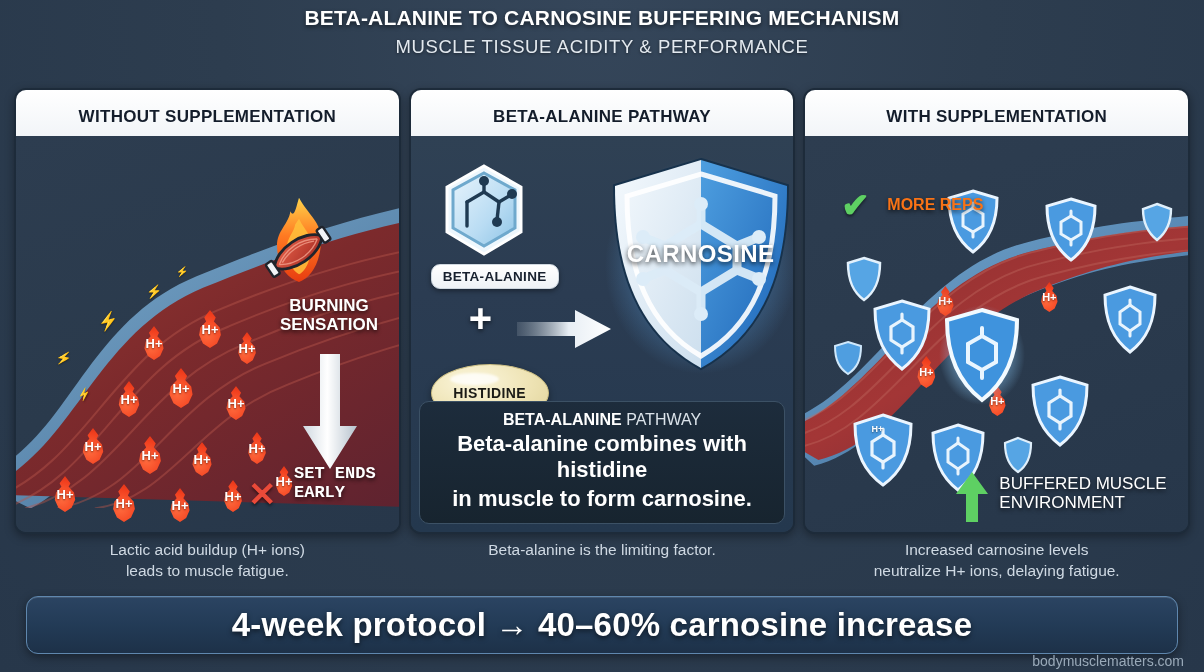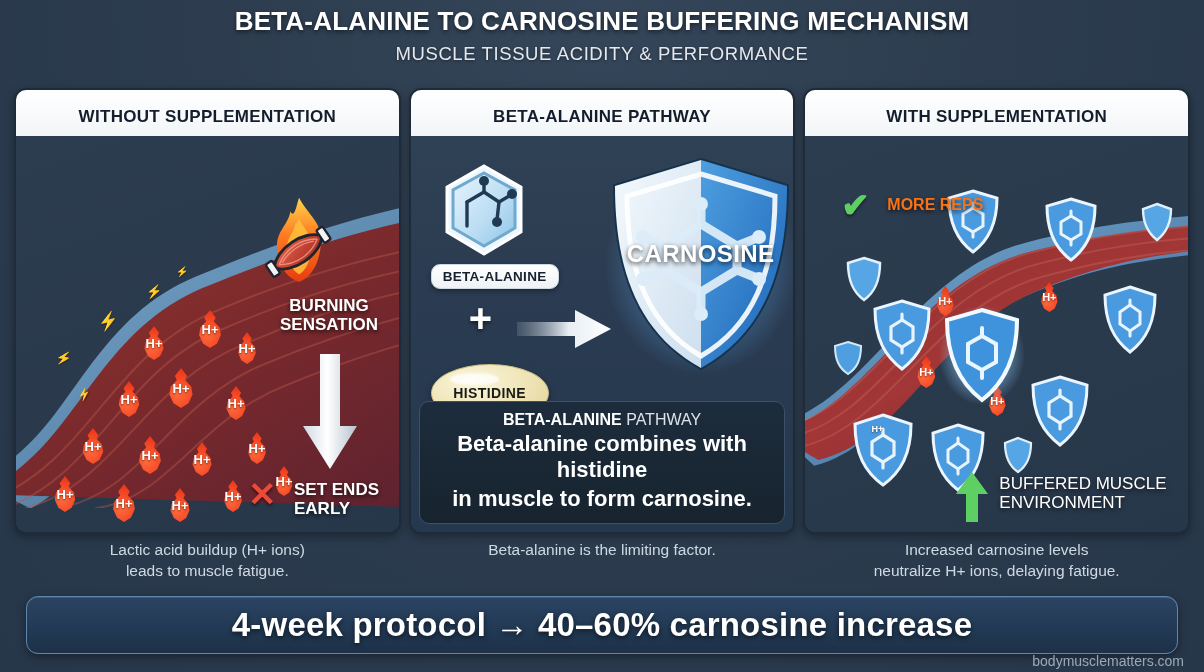--- a/index.html
+++ b/index.html
@@ -10,21 +10,21 @@
     position:relative;
   }
   .stage{
     position:absolute;inset:0;
     background:
       radial-gradient(ellipse at 50% 0%, #35465a 0%, #2d3d4f 45%, #27374a 100%);
   }
   
   .hdr{position:absolute;left:0;right:0;top:6px;text-align:center;}
   .hdr h1{
-    margin:0;font-size:26px;letter-spacing:.2px;font-weight:bold;
+    margin:0;font-size:21px;letter-spacing:.2px;font-weight:bold;
     color:#ffffff;text-shadow:0 2px 4px rgba(0,0,0,.55);
     font-family:"Liberation Sans", sans-serif;
   }
   .hdr h2{
     margin:6px 0 0 0;font-size:18.5px;font-weight:normal;letter-spacing:.6px;
     color:#e3e9ef;text-shadow:0 1px 3px rgba(0,0,0,.45);
   }
   
   .panels{position:absolute;left:14px;top:88px;width:1176px;height:446px;
           display:flex;gap:8px;}
@@ -308,21 +308,21 @@
               <stop offset="0%" stop-color="#cfd8e0"></stop>
                   <stop offset="45%" stop-color="#ffffff"></stop>
               <stop offset="100%" stop-color="#b6c2cd"></stop>
                 </linearGradient>
               </defs>
             <path d="M20,0 L40,0 L40,72 L57,72 L30,115 L3,72 L20,72 Z" fill="url(#ar)"></path>
           </svg>
         </div>
 
         <div class="x-mark" style="left:232px;top:338px;">✕</div>
-        <div class="lbl-setend" style="left:278px;top:344px;width:110px;">
+        <div class="lbl-setend" style="left:278px;top:328px;width:110px;font-family:Liberation Mono, monospace;">
           <div>SET ENDS</div>
           <div>EARLY</div>
         </div>
       </div>
     </div>
 
     <div class="panel">
       <div class="panel-hd">
         <span>BETA-ALANINE PATHWAY</span>
       </div>

